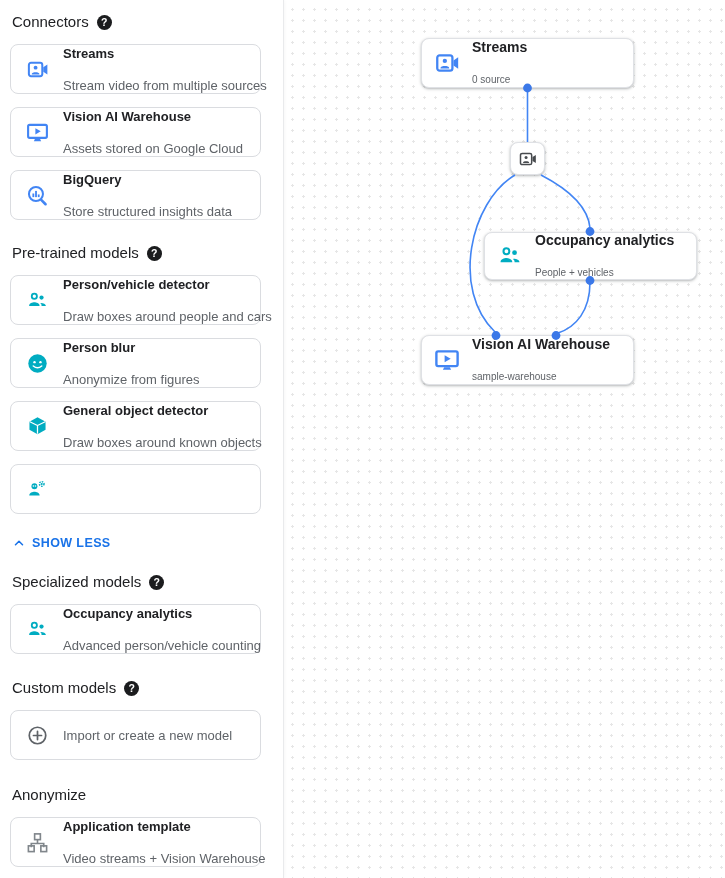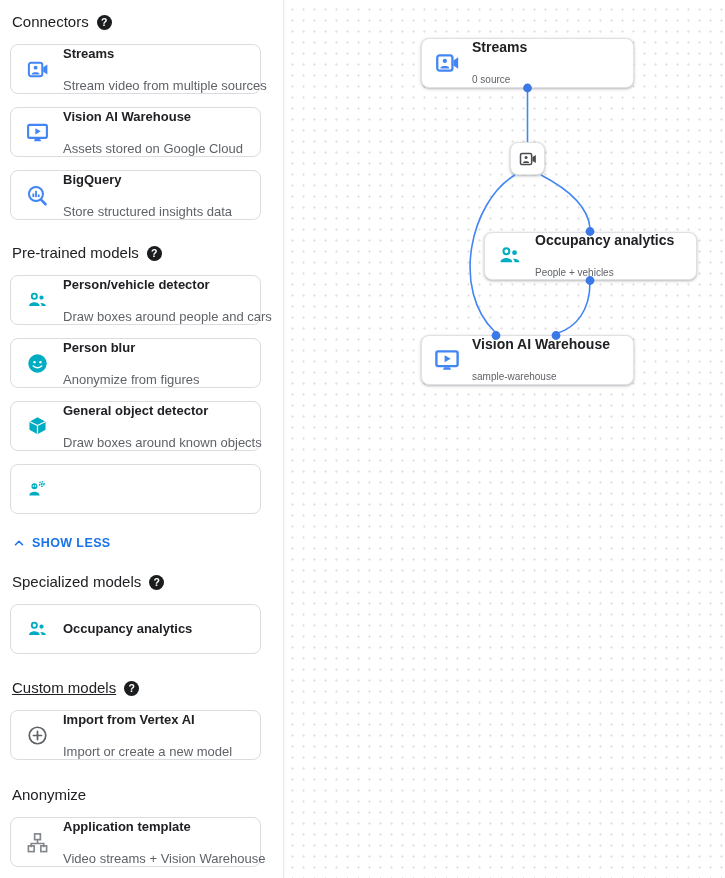--- a/index.html
+++ b/index.html
@@ -175,37 +175,37 @@
       <div class="card-icon">
         <svg width="23" height="23" viewBox="0 0 24 24">
           <circle cx="8.7" cy="7.6" r="2.7" fill="none" stroke="#00acc1" stroke-width="1.9"></circle>
           <path d="M3.3 17.8 v-0.5 c0-2.3 3.4-3.4 5.4-3.4 2 0 5.4 1.1 5.4 3.4 v0.5z" fill="#00acc1"></path>
           <circle cx="16.2" cy="8.9" r="2.2" fill="#00acc1"></circle>
           <path d="M15.5 14.6 c2.6 0 5.2 1.2 5.2 3 v0.2 h-4.5 c0.1-1.3-0.2-2.3-1.6-3.1z" fill="#00acc1"></path>
         </svg>
       </div>
       <div class="card-text">
         <div class="card-title">Occupancy analytics</div>
-      </div>
-    </div>
-
-    <div class="section-header" style="margin-top:25px;text-decoration:underline;">
+        <div class="card-sub">Advanced person/vehicle counting</div>
+      </div>
+    </div>
+
+    <div class="section-header" style="margin-top:25px;">
       <span>Custom models</span>
       <span class="help-badge">?</span>
     </div>
 
     <div class="card">
       <div class="card-icon">
         <svg width="23" height="23" viewBox="0 0 24 24">
           <circle cx="12" cy="12" r="8.6" fill="none" stroke="#5f6368" stroke-width="1.8"></circle>
           <path d="M12 7.8 V16.2 M7.8 12 H16.2" stroke="#5f6368" stroke-width="1.8" stroke-linecap="round"></path>
         </svg>
       </div>
       <div class="card-text">
-        <div class="card-title">Import from Vertex AI</div>
         <div class="card-sub">Import or create a new model</div>
       </div>
     </div>
 
     <div class="section-header" style="margin-top:26px;">
       <span>Anonymize</span>
     </div>
 
     <div class="card">
       <div class="card-icon">

